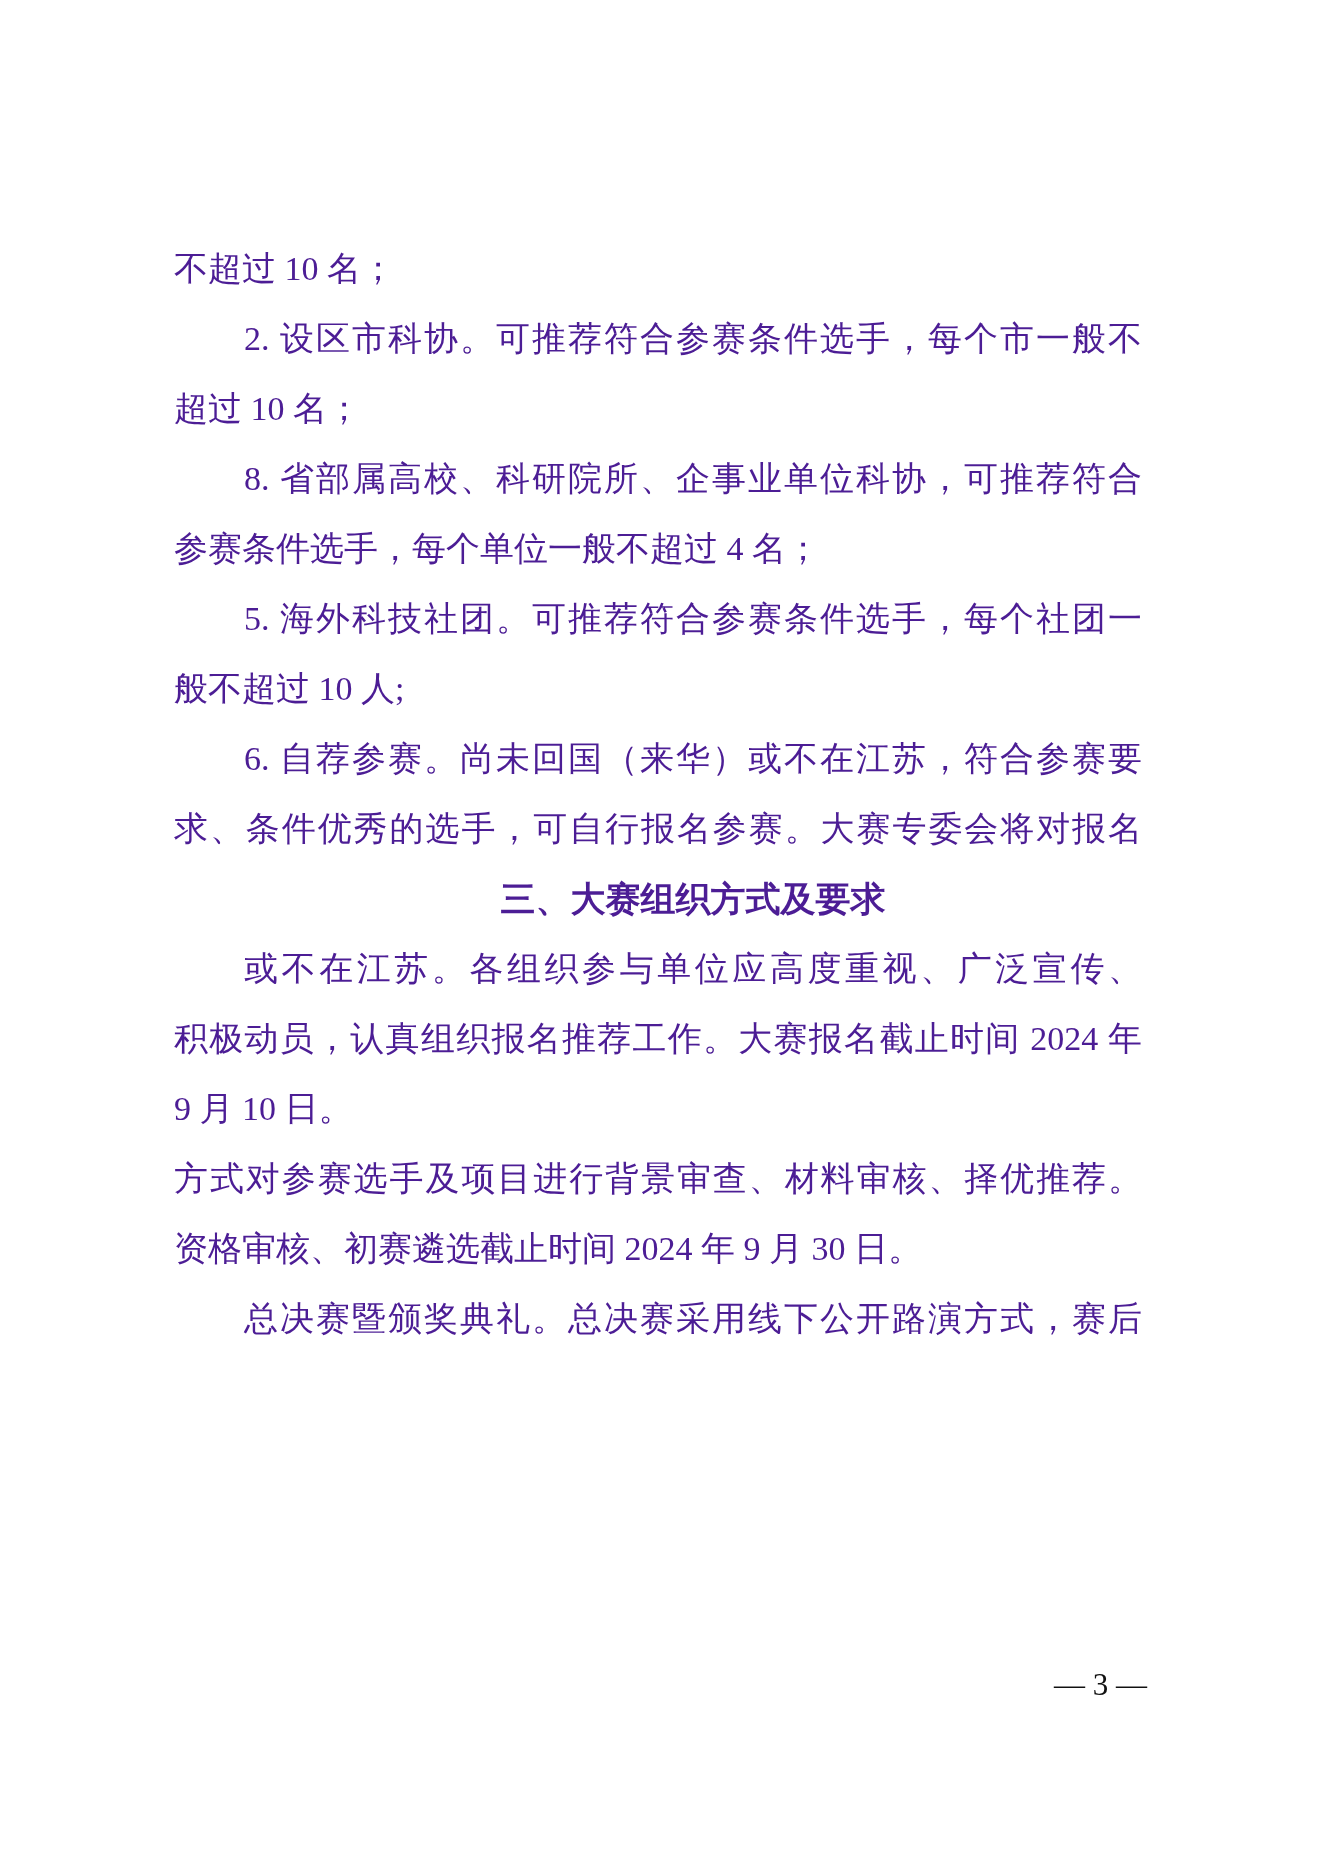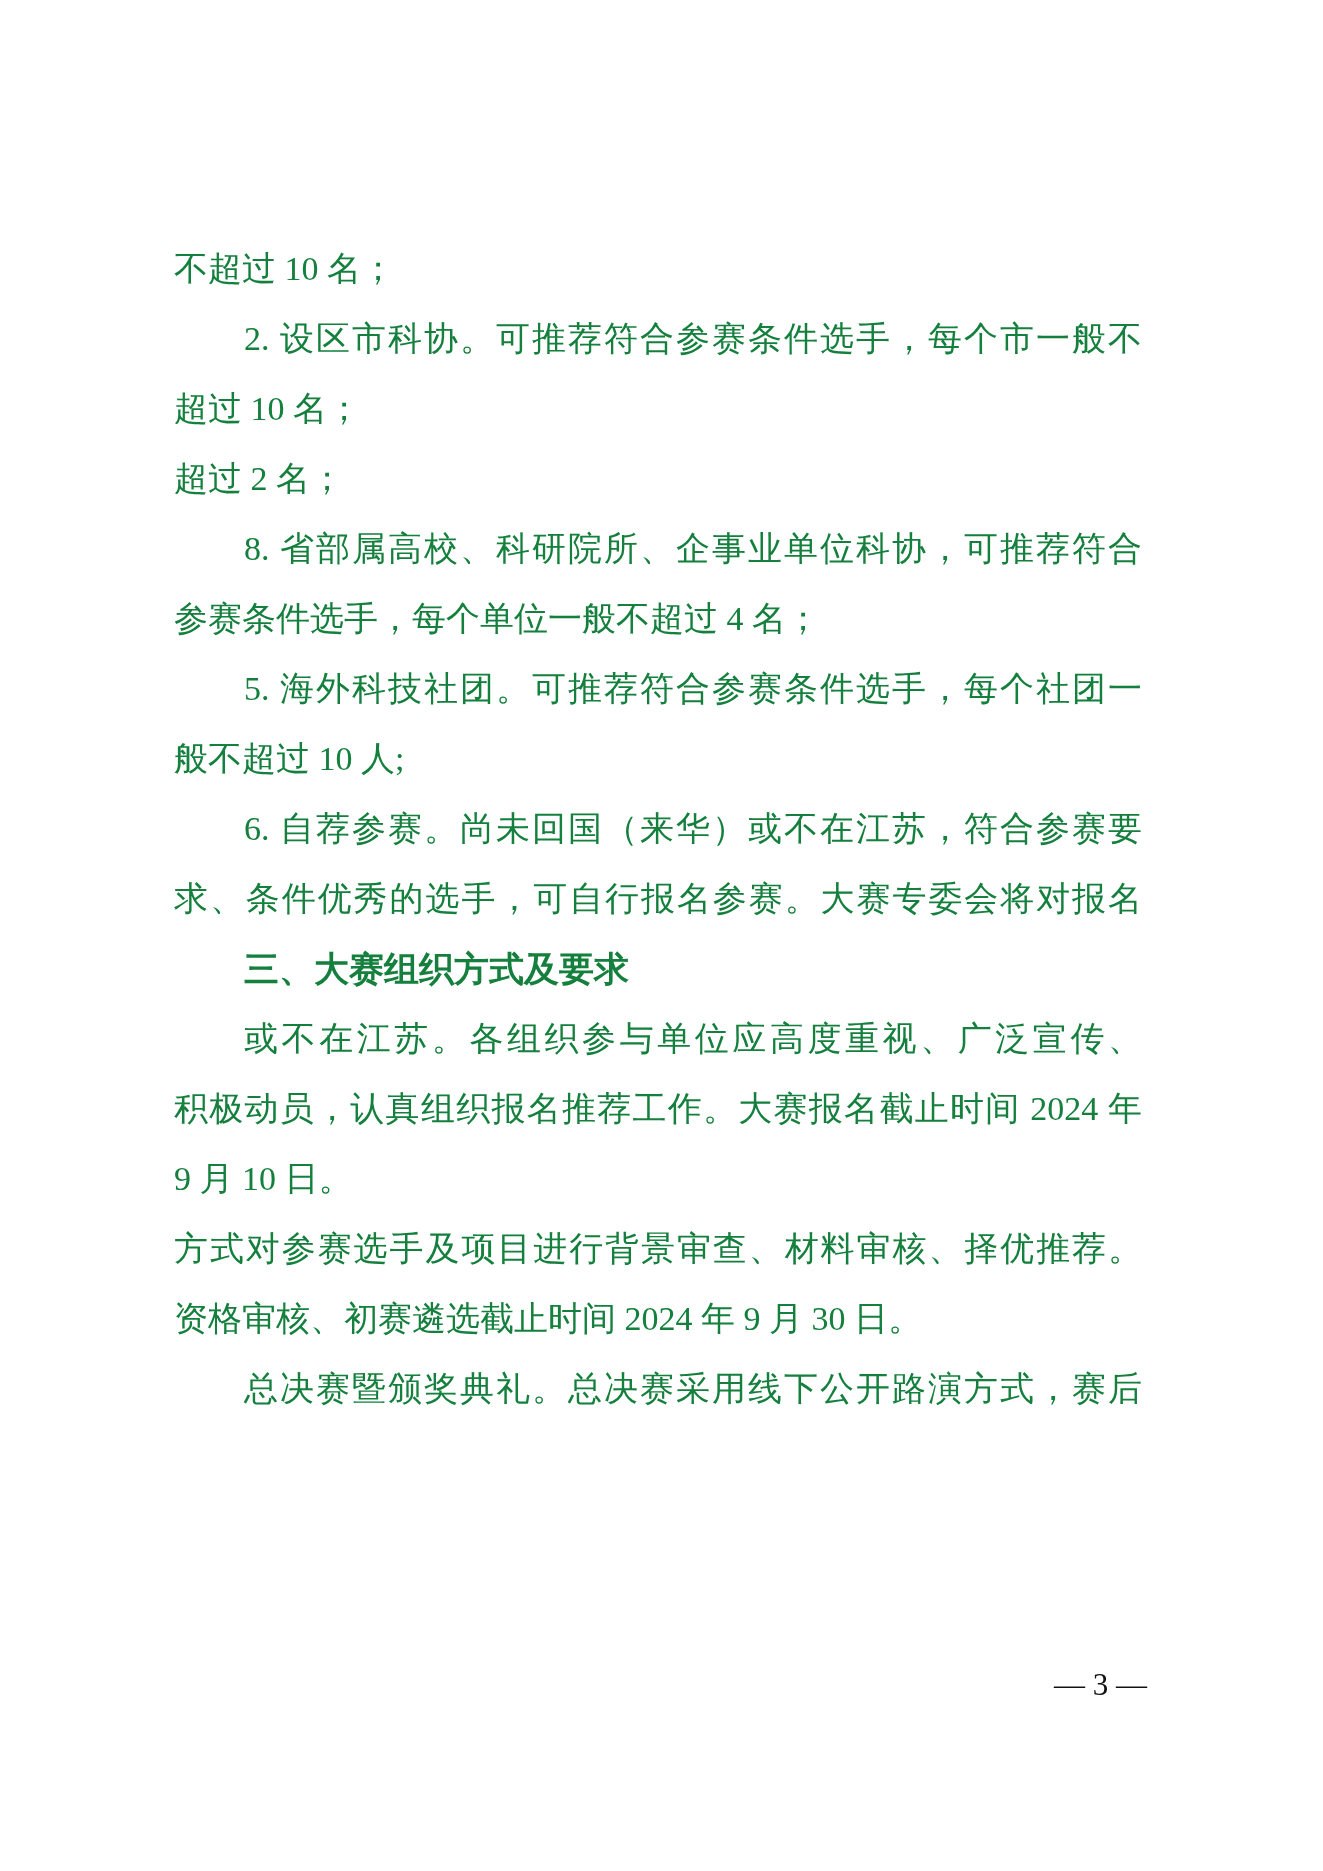--- a/index.html
+++ b/index.html
@@ -20,25 +20,26 @@
     position: absolute;
     left: 174px;
     top: 234px;
     width: 968px;
   }
   .line {
     height: 70px;
     line-height: 70px;
     font-size: 34px;
     font-family: "Liberation Serif", "DejaVu Serif", serif;
-    color: #15803d;
+    color: #4c1d95;
     text-align: left;
   }
   .line.ind {
     text-indent: 70px;
+    text-align: center;
   }
   .line.just {
     text-align: justify;
     text-align-last: justify;
     font-family: Liberation Serif, serif;
   }
   .line.head {
     font-family: "Liberation Sans", "DejaVu Sans", sans-serif;
     font-weight: bold;
     font-size: 35px;
@@ -56,21 +57,20 @@
   }
 </style>
 </head>
 <body>
 
 <div class="page">
   <div class="content">
     <div class="line">不超过 10 名；</div>
     <div class="line ind just">2. 设区市科协。可推荐符合参赛条件选手，每个市一般不</div>
     <div class="line">超过 10 名；</div>
-    <div class="line">超过 2 名；</div>
     <div class="line ind just">8. 省部属高校、科研院所、企事业单位科协，可推荐符合</div>
     <div class="line">参赛条件选手，每个单位一般不超过 4 名；</div>
     <div class="line ind just">5. 海外科技社团。可推荐符合参赛条件选手，每个社团一</div>
     <div class="line">般不超过 10 人;</div>
     <div class="line ind just">6. 自荐参赛。尚未回国（来华）或不在江苏，符合参赛要</div>
     <div class="line just">求、条件优秀的选手，可自行报名参赛。大赛专委会将对报名</div>
     <div class="line ind head">三、大赛组织方式及要求</div>
     <div class="line ind just">或不在江苏。各组织参与单位应高度重视、广泛宣传、</div>
     <div class="line just">积极动员，认真组织报名推荐工作。大赛报名截止时间 2024 年</div>
     <div class="line">9 月 10 日。</div>

